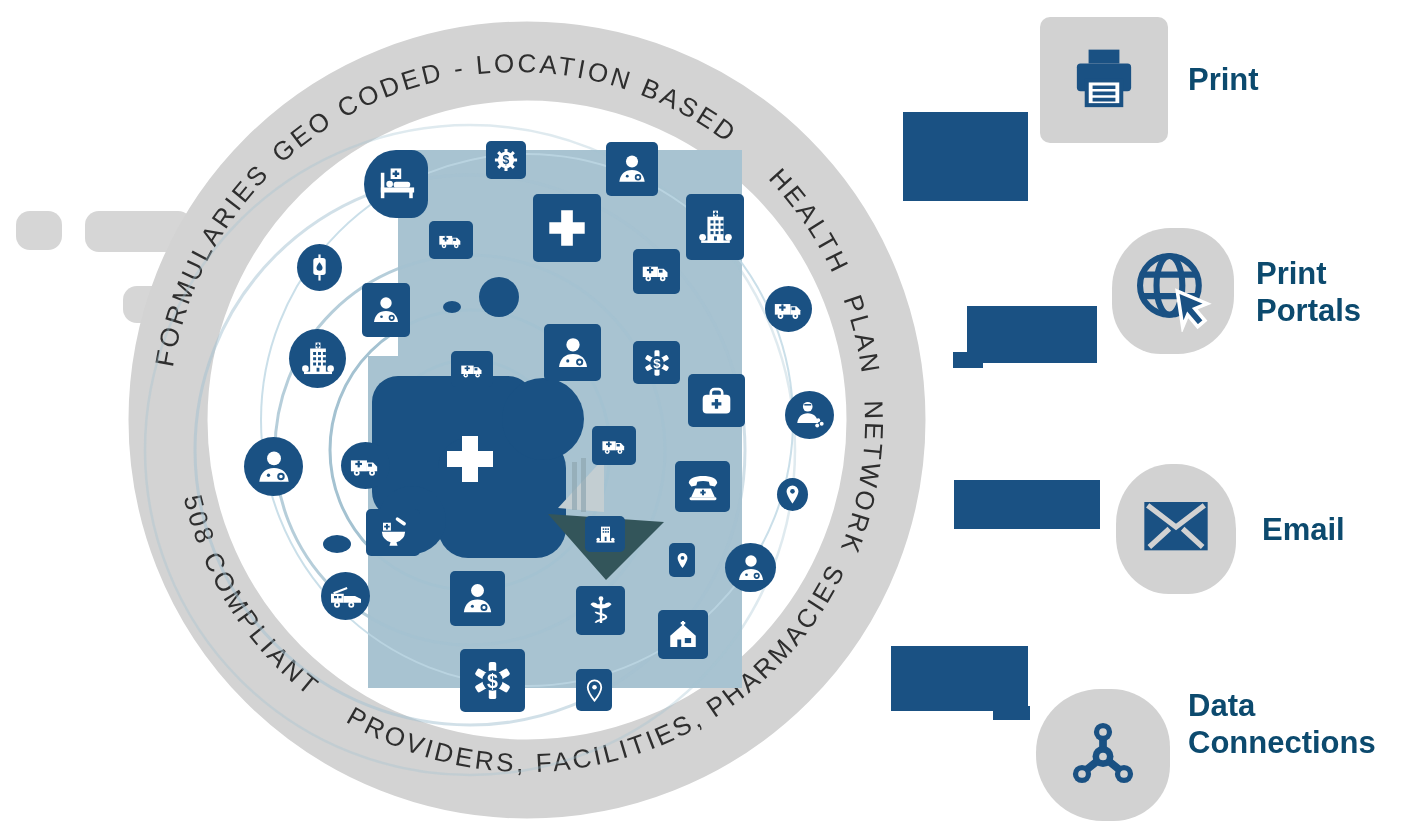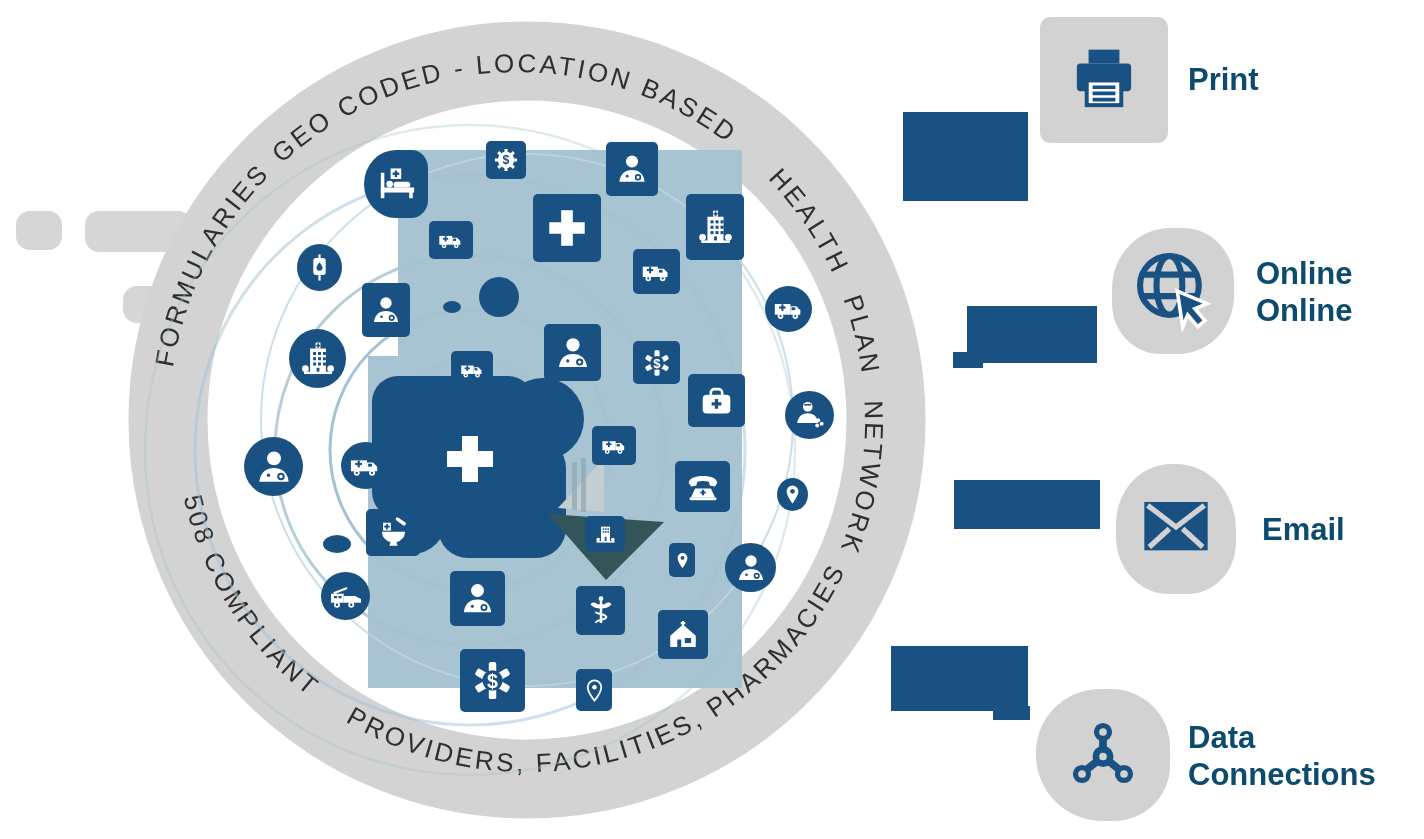--- a/index.html
+++ b/index.html
@@ -476,21 +476,21 @@
 <div class="out-tile" style="left:1112px;top:228px;width:122px;height:126px;border-radius:48% 42% 46% 40%;">
   <span id="ic-globe"><svg width="86" height="86" viewBox="0 0 24 24">
    <g fill="none" stroke="#1a5183" stroke-width="1.7">
      <circle cx="11" cy="11" r="8.2"></circle>
           <ellipse cx="11" cy="11" rx="3.6" ry="8.2"></ellipse>
      <path d="M3.2 8h15.6M3.2 14h15.6"></path>
         </g>
    <path d="M13.2 12.6l8.3 3.5-3.4 1.4 2.8 3.3-2 1.7-2.8-3.3-1.4 3.4z" fill="#1a5183" stroke="#fff" stroke-width="1"></path>
       </svg></span>
 </div>
-<div class="out-label" style="left:1256px;top:256px;width:150px;">Online Online</div>
+<div class="out-label" style="left:1256px;top:256px;width:150px;">Print Portals</div>
 
 <div class="out-tile" style="left:1116px;top:464px;width:120px;height:130px;border-radius:46% 50% 40% 44%;">
   <span id="ic-mail"><svg width="80" height="80" viewBox="0 0 24 24">
    <rect x="2.5" y="4.5" width="19" height="14.5" fill="#1a5183"></rect>
    <path d="M3.5 5.5L12 12l8.5-6.5M4 18l6-5.5M20 18l-6-5.5" stroke="#d2d2d2" stroke-width="1.6" fill="none"></path>
       </svg></span>
 </div>
 <div class="out-label" style="left:1262px;top:512px;width:170px;">Email</div>
 
 <div class="out-tile" style="left:1036px;top:689px;width:134px;height:132px;border-radius:48% 44% 42% 50%;">
@@ -505,13 +505,13 @@
           <circle cx="18" cy="18" r="2.6"></circle>
         </g>
    <g fill="#d2d2d2">
           <circle cx="12" cy="13" r="1.1"></circle>
           <circle cx="12" cy="6" r="1.1"></circle>
    <circle cx="6" cy="18" r="1.1"></circle>
           <circle cx="18" cy="18" r="1.1"></circle>
         </g>
       </svg></span>
 </div>
-<div class="out-label" style="left:1188px;top:720px;width:200px;">Data Connections</div>
+<div class="out-label" style="left:1188px;top:688px;width:200px;">Data Connections</div>
 
 </body></html>

